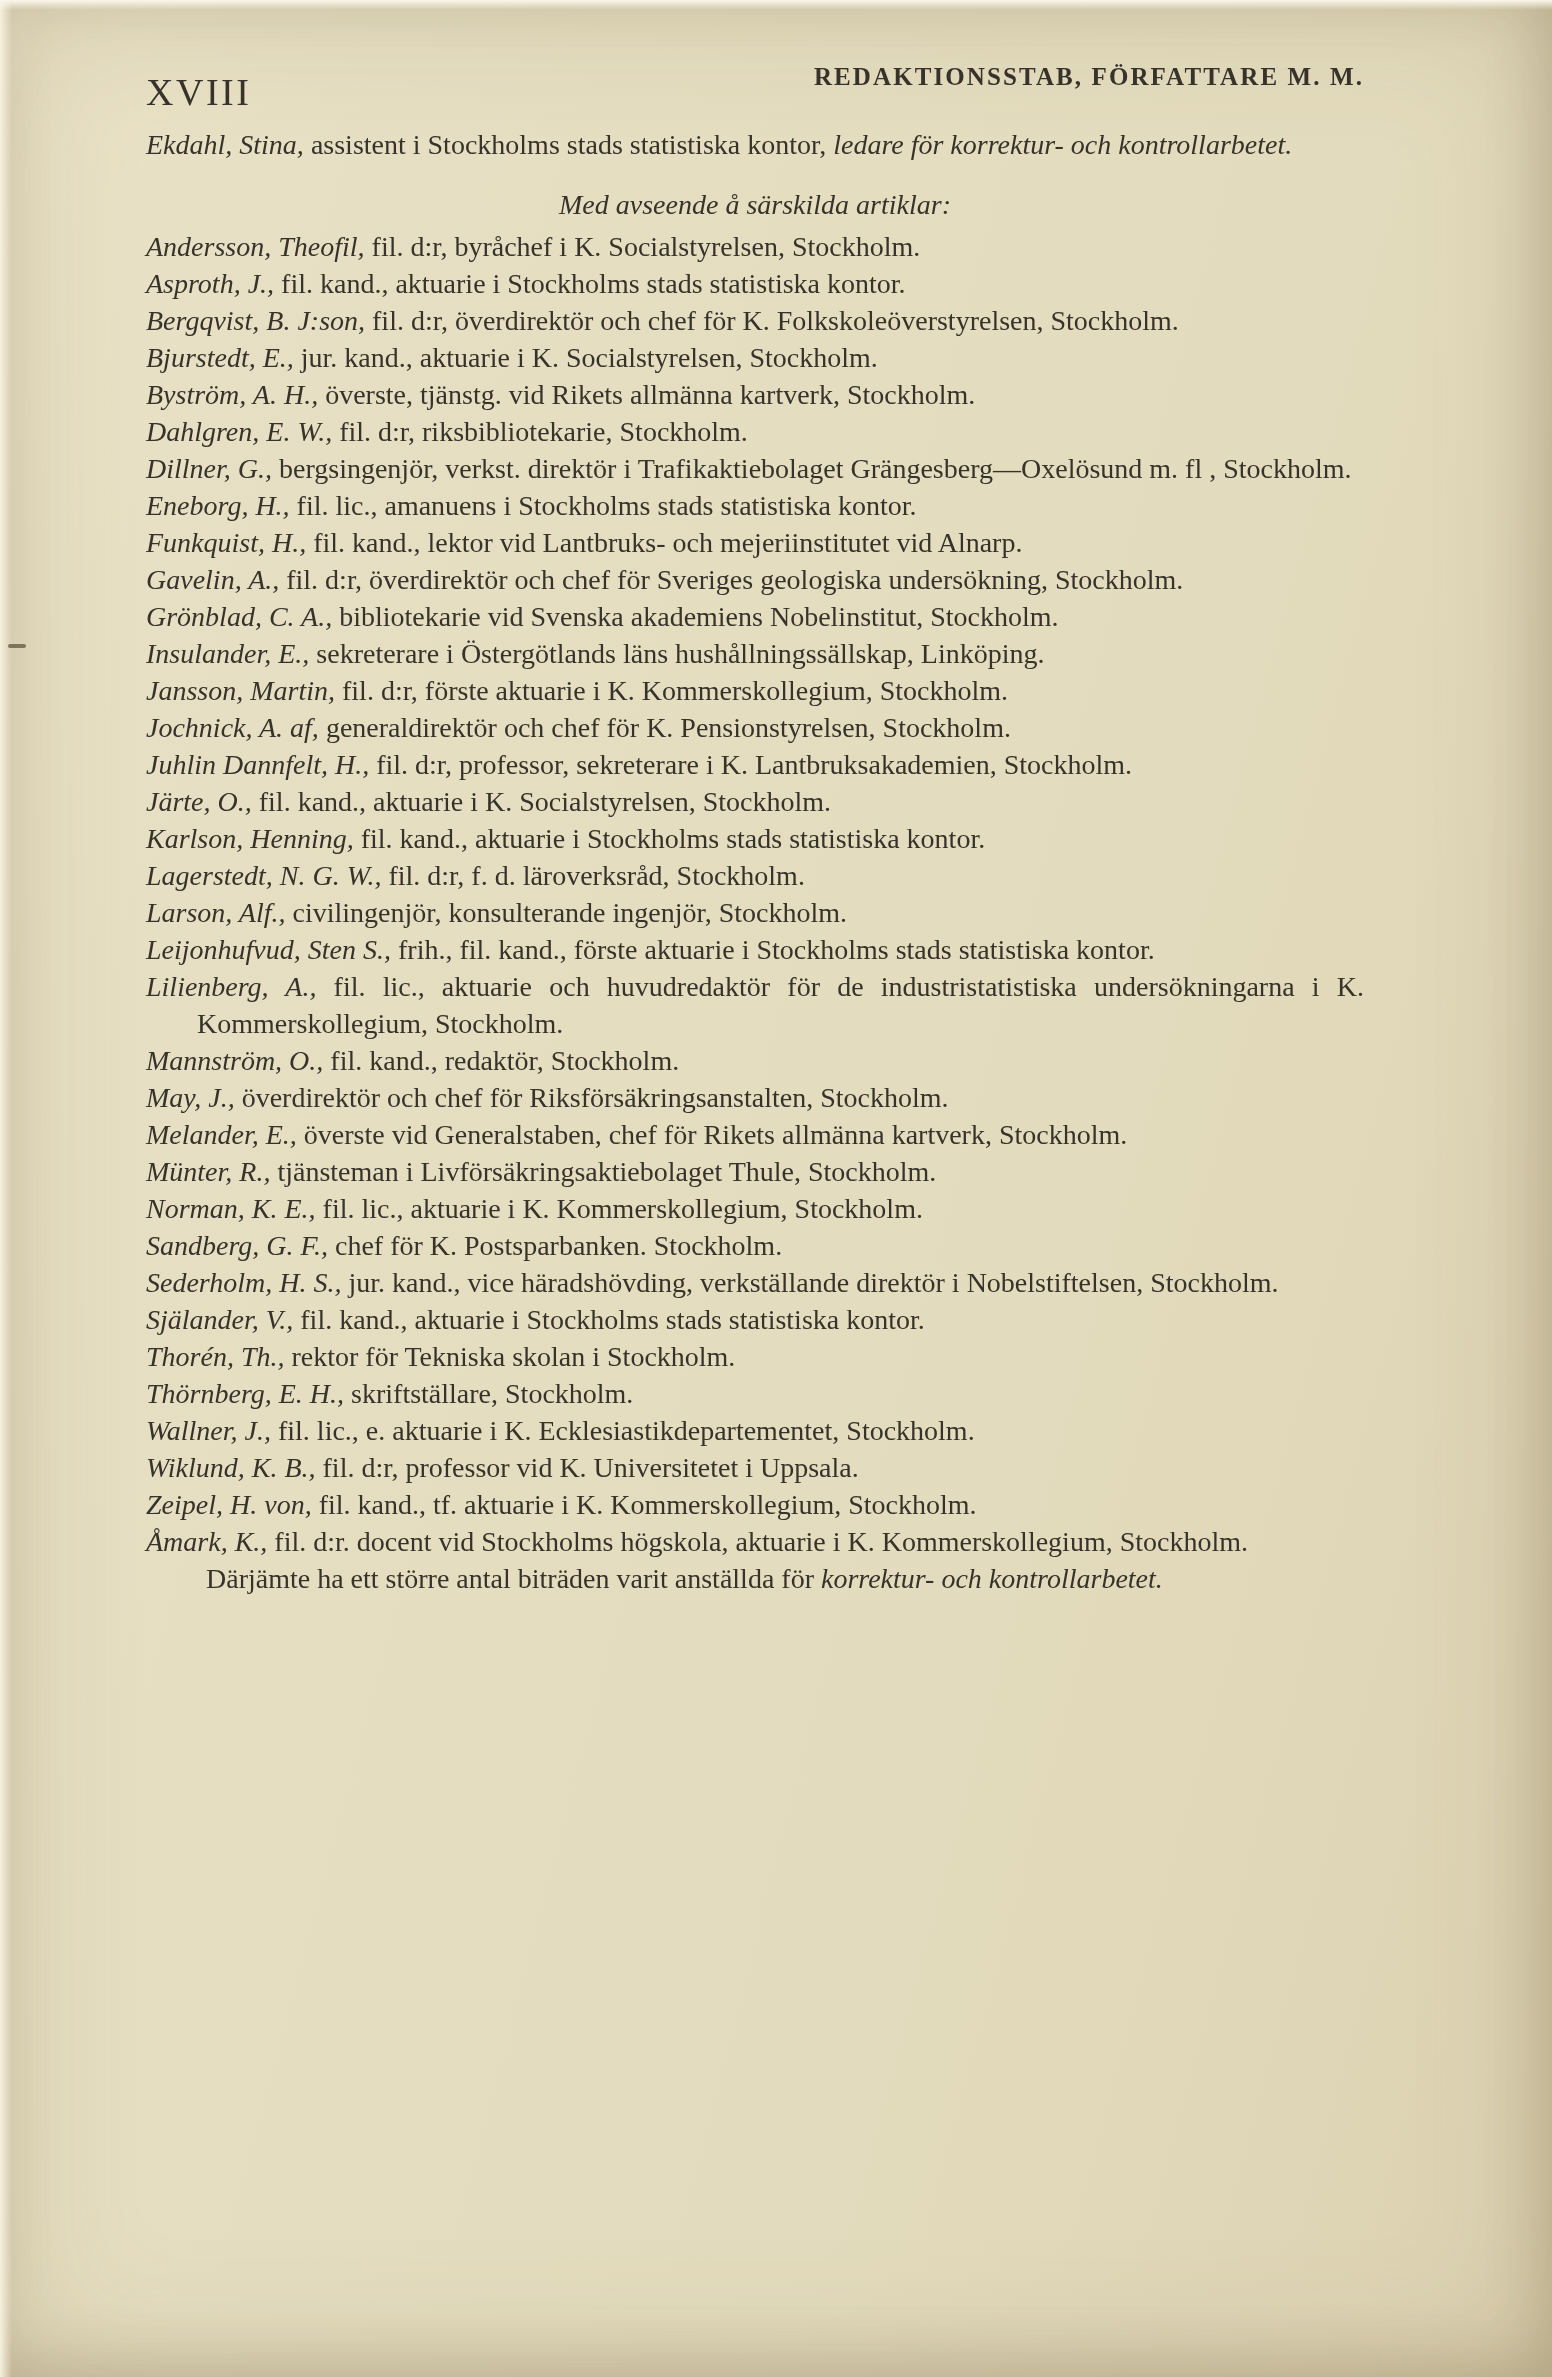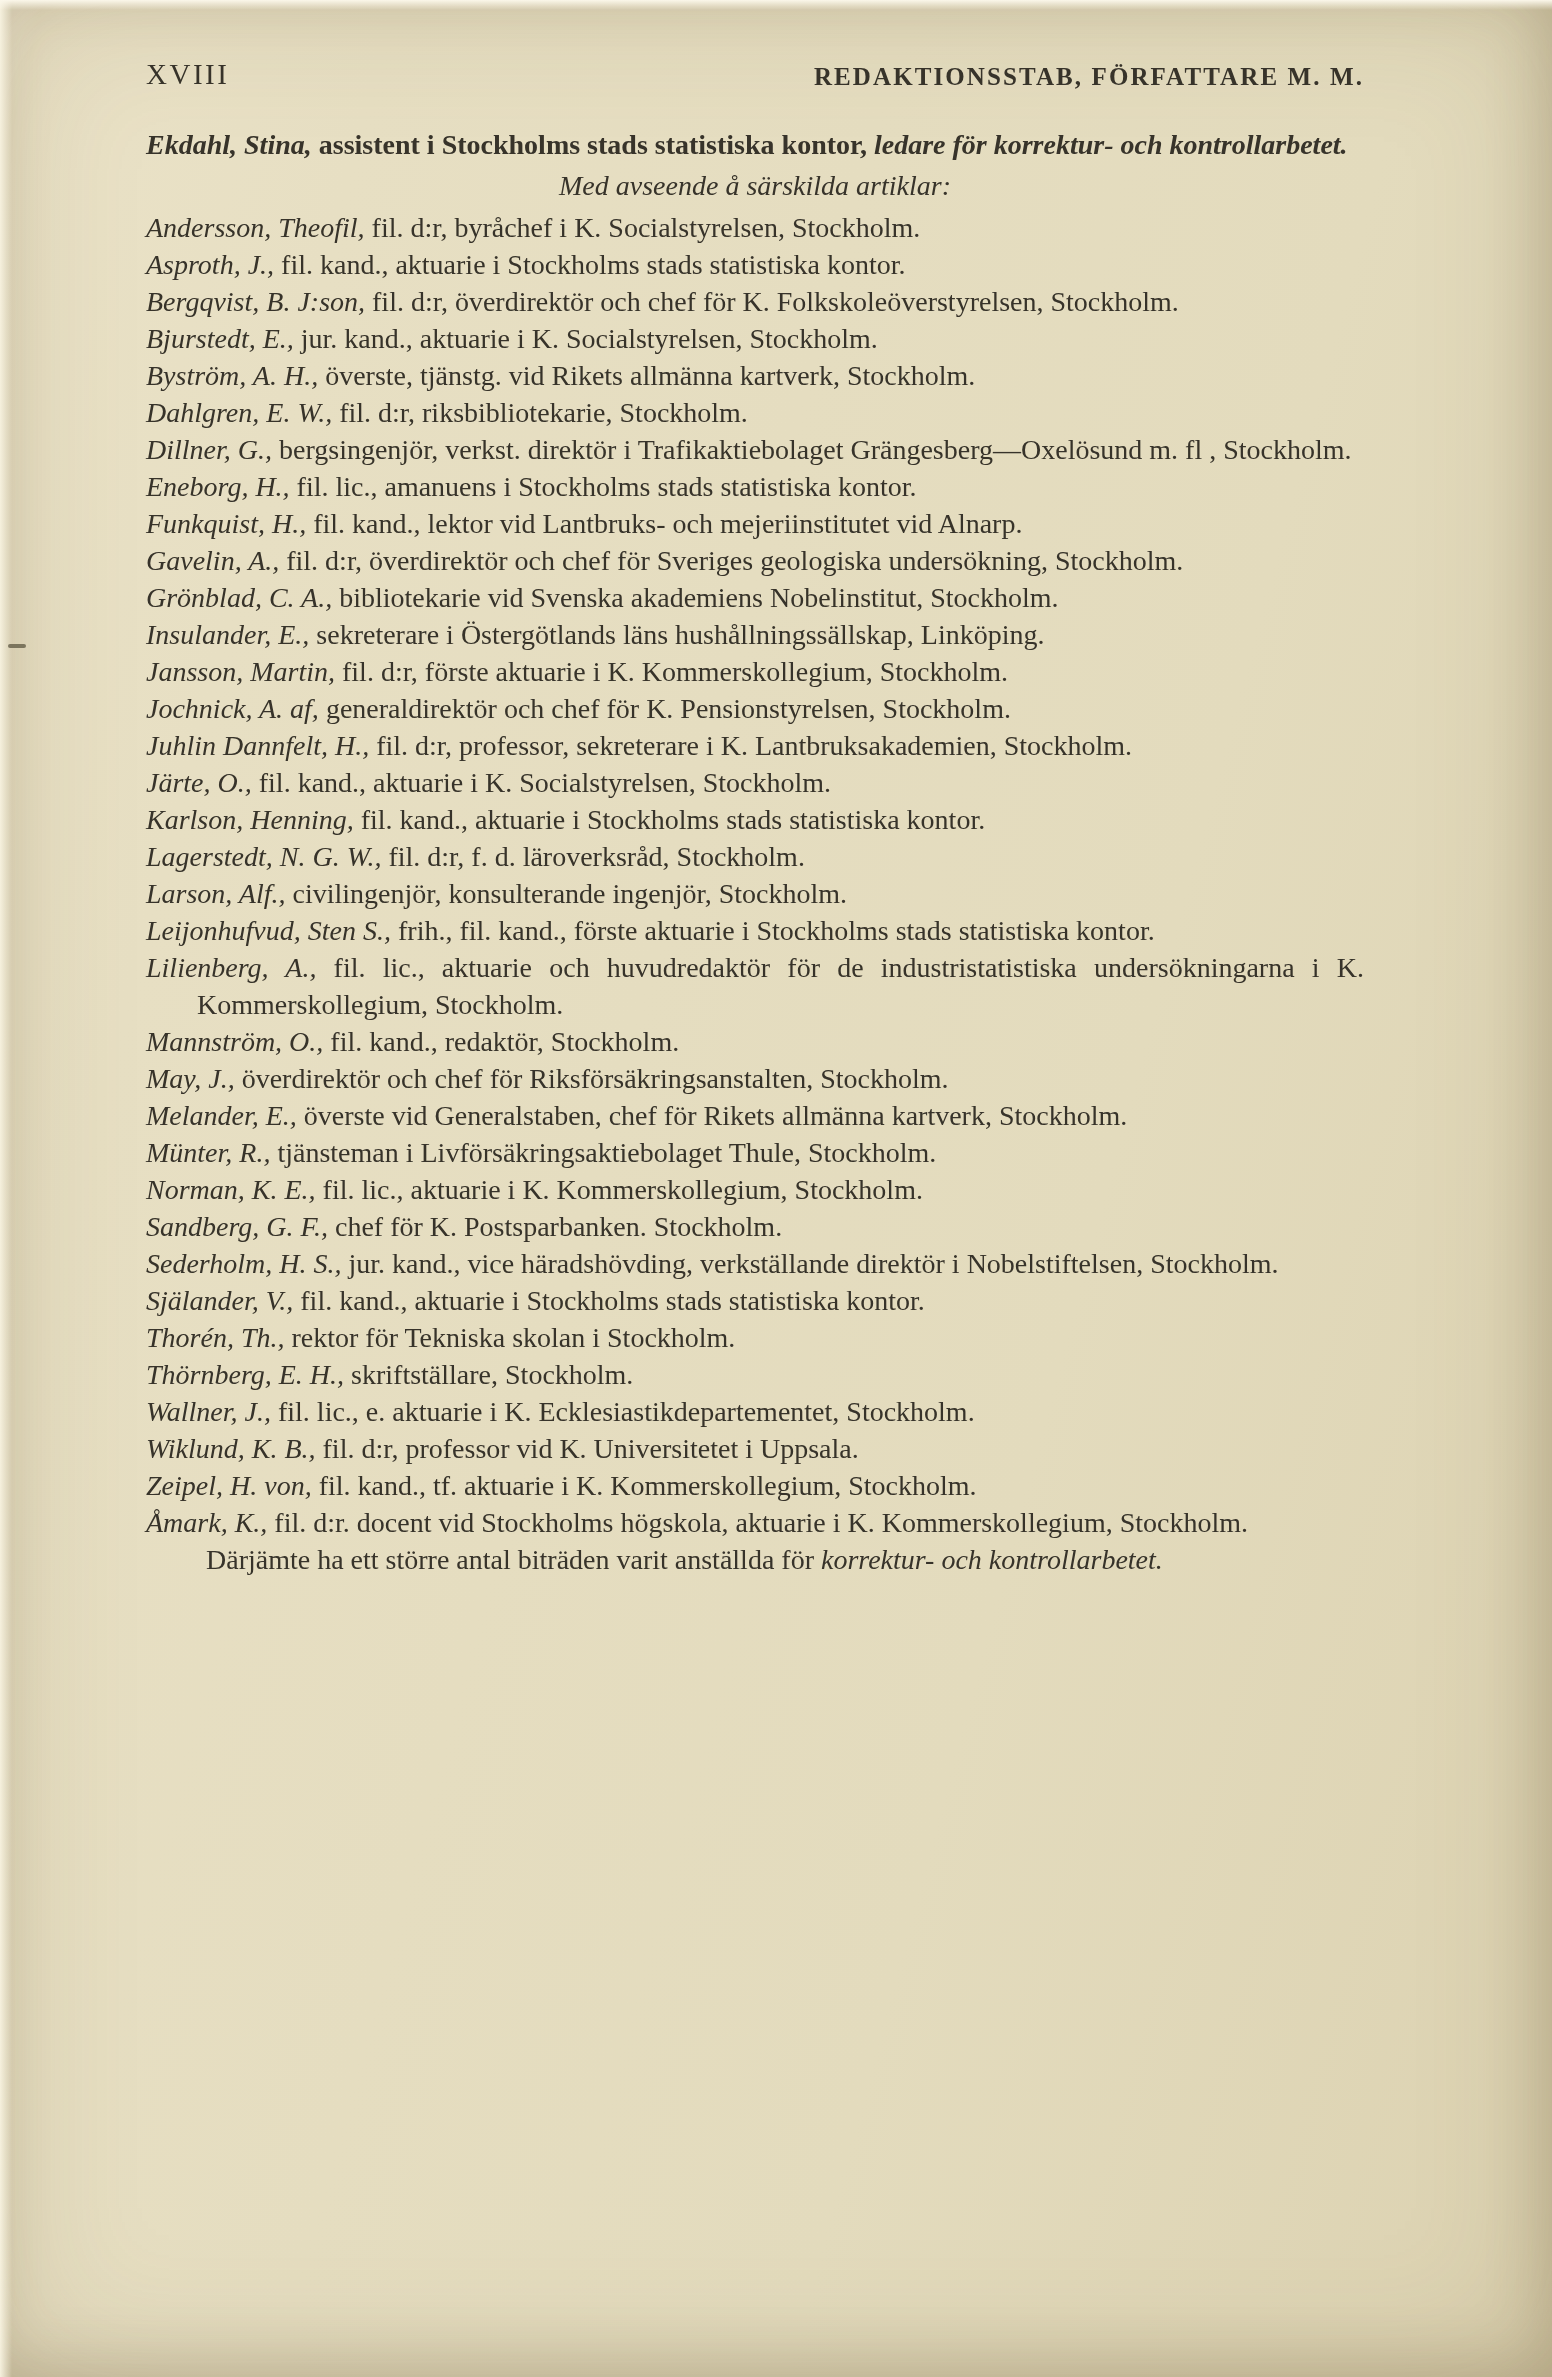--- a/index.html
+++ b/index.html
@@ -54,40 +54,39 @@
     width: 1218px;
   }
   .page-header {
     position: relative;
     height: 40px;
     margin-bottom: 28px;
   }
   .page-number {
     position: absolute;
     left: 0;
-    top: 0;
-    font-size: 29px;
+    top: 12px;
+    font-size: 38px;
     letter-spacing: 2.5px;
   }
   .running-title {
     text-align: right;
     font-size: 25px;
     font-weight: bold;
     letter-spacing: 2.1px;
     padding-top: 5px;
   }
   .body-text {
     font-size: 28px;
     line-height: 37px;
   }
   p { margin: 0; }
   .intro-paragraph {
     text-align: justify;
-    margin-bottom: 4px;
-    font-weight: bold;
+    margin-bottom: 23px;
   }
   .section-heading {
     text-align: center;
     font-style: italic;
     margin: 1.7px 0 5px 0;
   }
   .entry {
     text-align: justify;
     padding-left: 51px;
     text-indent: -51px;

